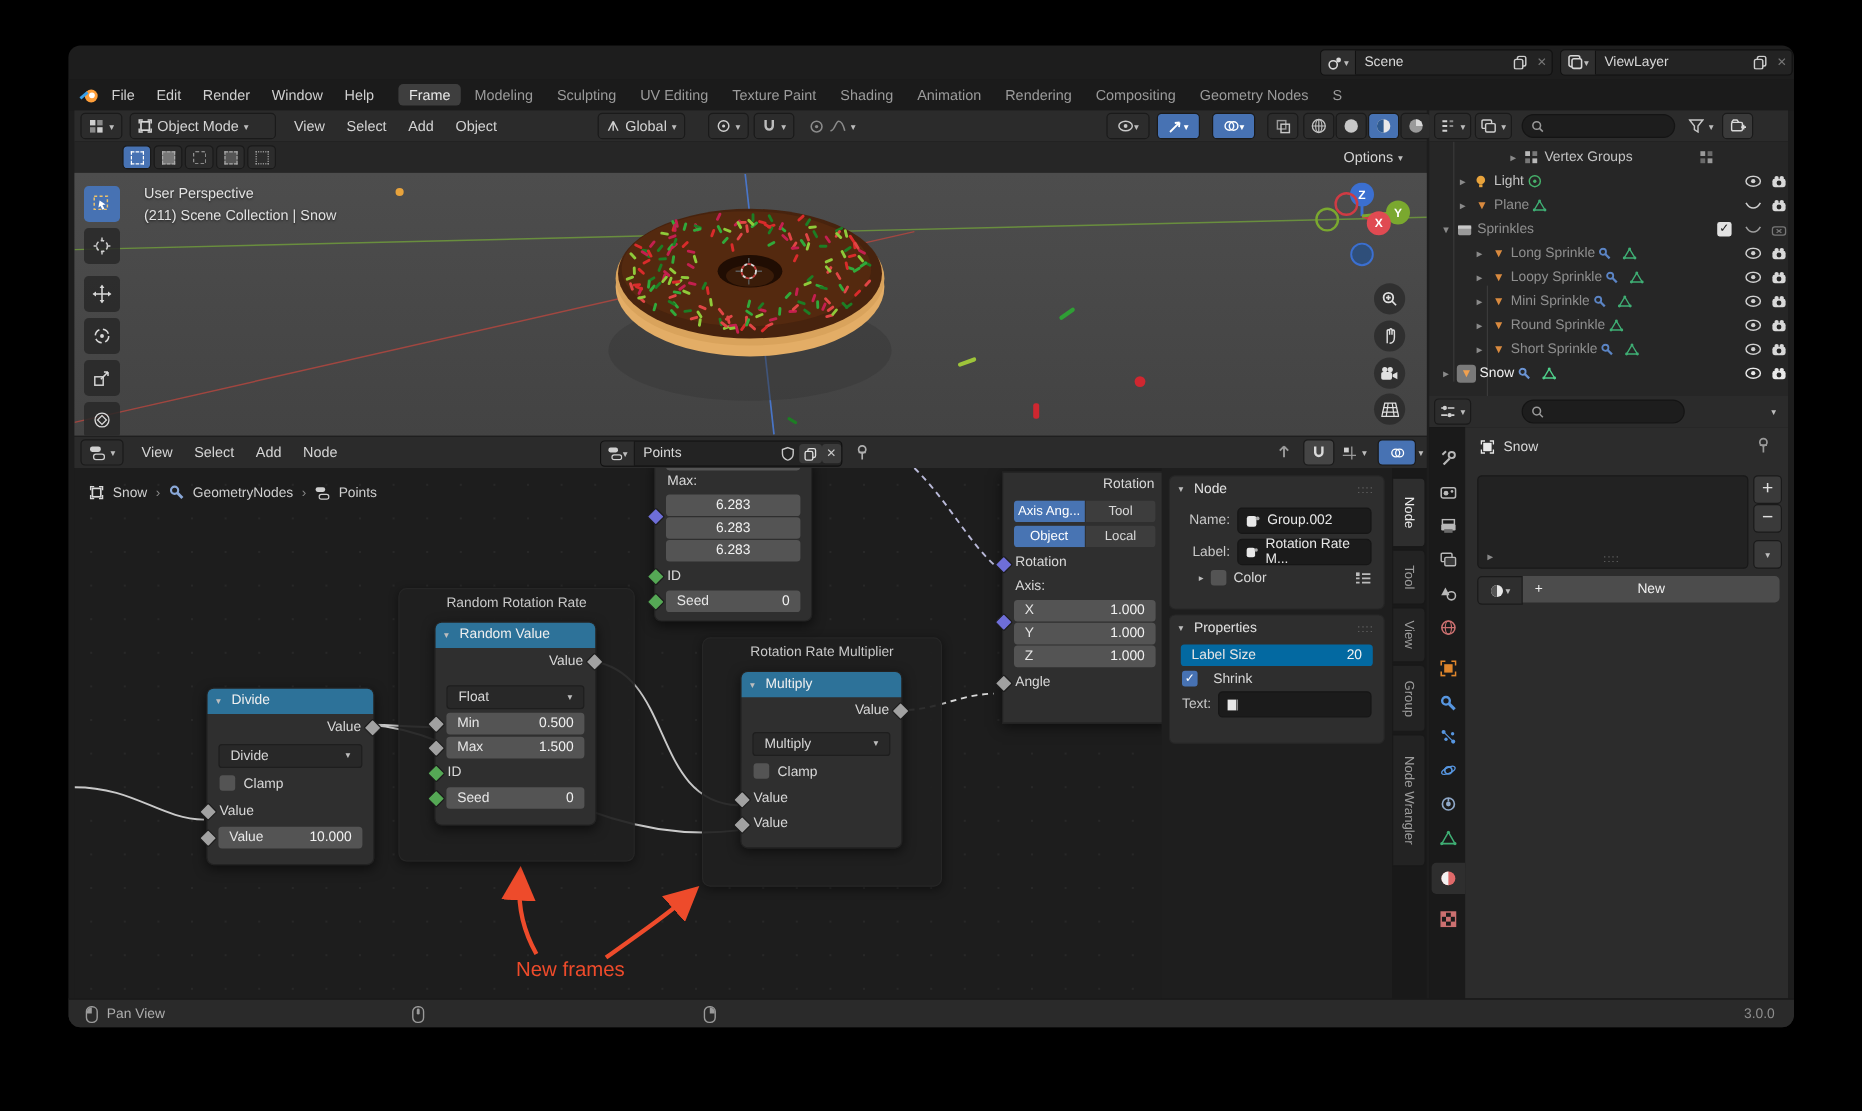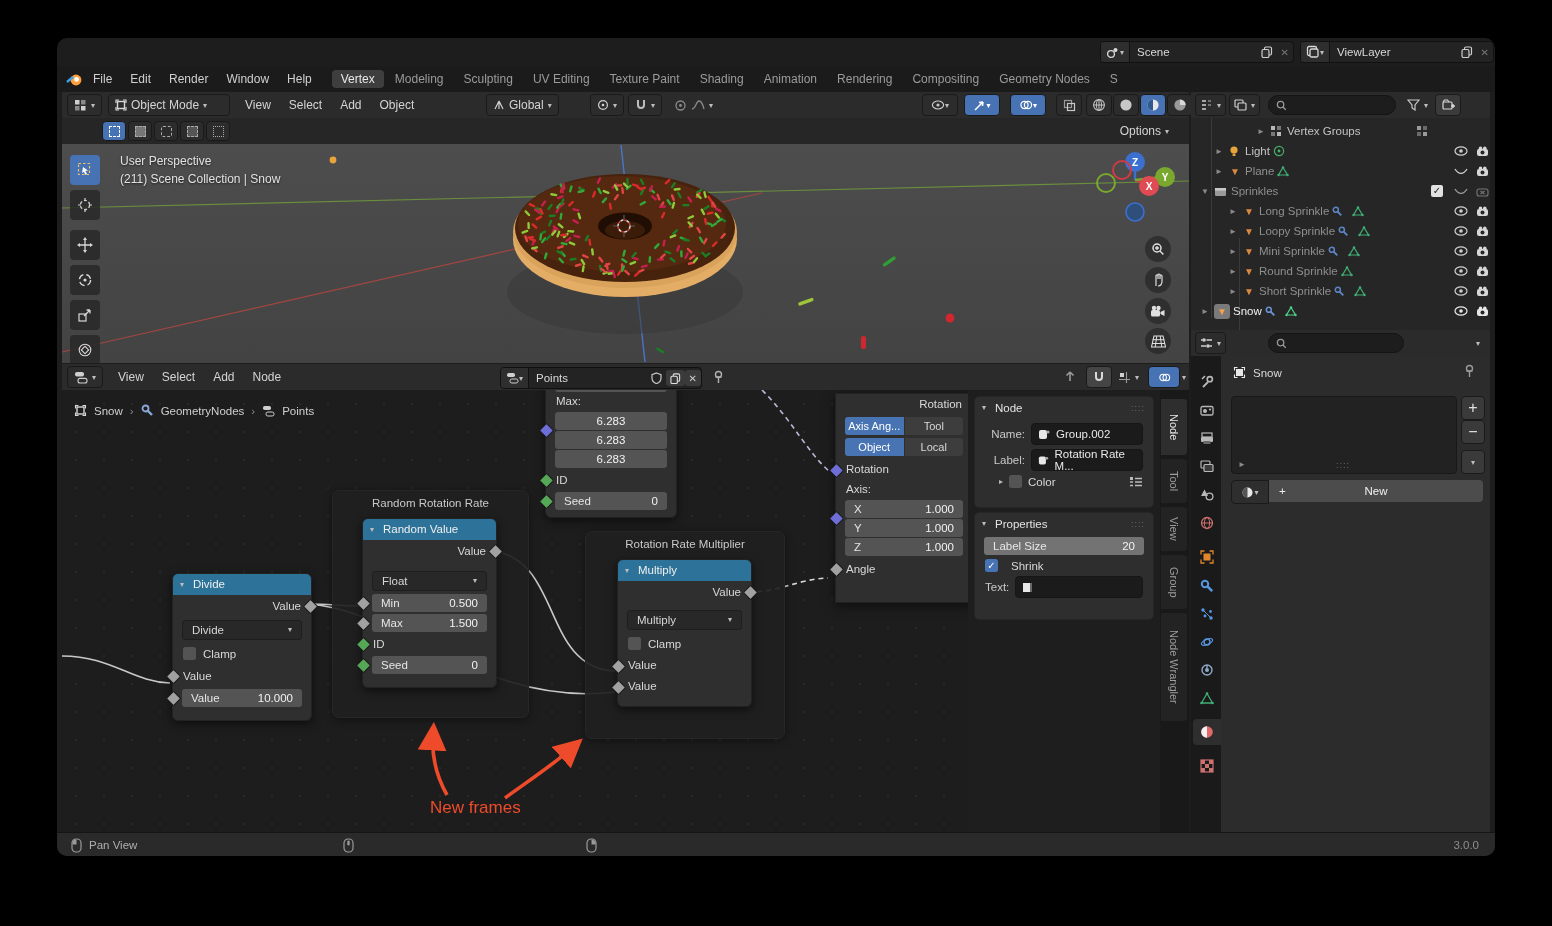--- a/index.html
+++ b/index.html
@@ -89,21 +89,21 @@
           <circle cx="11" cy="10" r="5.4" fill="#ff9f3a"></circle>
           <circle cx="11.6" cy="9.4" r="2.4" fill="#fff"></circle>
           <path d="M2 12 L8 7" stroke="#3aa0e8" stroke-width="2.4" fill="none"></path>
         </svg>
     <span class="mi">File</span>
     <span class="mi">Edit</span>
     <span class="mi">Render</span>
     <span class="mi">Window</span>
     <span class="mi">Help</span>
     <span style="width:10px;"></span>
-    <span class="wtab active">Vertex</span>
+    <span class="wtab active">Frame</span>
     <span class="wtab">Modeling</span>
     <span class="wtab">Sculpting</span>
     <span class="wtab">UV Editing</span>
     <span class="wtab">Texture Paint</span>
     <span class="wtab">Shading</span>
     <span class="wtab">Animation</span>
     <span class="wtab">Rendering</span>
     <span class="wtab">Compositing</span>
     <span class="wtab">Geometry Nodes</span>
     <span class="wtab">S</span>
@@ -158,21 +158,21 @@
             <rect x="2.5" y="2.5" width="7" height="7" fill="none" stroke="#d8d8d8" stroke-width="1.4"></rect>
             <path d="M1 4V1h3M8 1h3v3M11 8v3H8M4 11H1V8" stroke="#d8d8d8" stroke-width="1.2" fill="none"></path>
           </svg>
           <span>Object Mode</span>
           <span class="caret">▾</span>
         </div>
     <span class="mi" style="margin-left:6px;">View</span>
     <span class="mi">Select</span>
     <span class="mi">Add</span>
     <span class="mi">Object</span>
-    <div class="hbtn" style="position:absolute;left:424px;">
+    <div class="hbtn" style="position:absolute;left:436px;">
           <svg width="12" height="12" viewBox="0 0 12 12">
             <path d="M2 10L6 2M6 2v8M6 2l4 8" stroke="#cfcfcf" stroke-width="1.2" fill="none"></path>
           </svg>
           <span>Global</span>
           <span class="caret">▾</span>
         </div>
     <div class="hbtn" style="position:absolute;left:528px;">
           <svg width="12" height="12" viewBox="0 0 12 12">
             <circle cx="6" cy="6" r="4.4" fill="none" stroke="#cfcfcf" stroke-width="1.2"></circle>
             <circle cx="6" cy="6" r="1.3" fill="#cfcfcf"></circle>
@@ -811,21 +811,21 @@
               <span>Color</span>
               <span style="flex:1;"></span>
               <svg width="14" height="12" viewBox="0 0 14 12">
                 <rect x="1" y="1" width="3" height="3" fill="#bbb"></rect>
                 <path d="M6 2.5h7M6 6h7M6 9.5h7M1 6h3M1 9.5h3" stroke="#bbb" stroke-width="1.4"></path>
               </svg>
             </div>
       </div>
       <div class="panelbox" style="left:6px;top:122px;width:178px;height:106px;">
         <div class="pb-h"><span class="caret">▾</span><span>Properties</span><span class="grip">::::</span></div>
-        <div class="fld" style="background:#737373;">
+        <div class="fld" style="background:#0369a1;">
               <span class="lab">Label Size</span>
               <span>20</span>
             </div>
         <div class="nprow">
               <span class="cb checked">✓</span>
               <span>Shrink</span>
             </div>
         <div class="nprow">
               <span style="color:#c9c9c9;">Text:</span>
           <span class="dfield">

